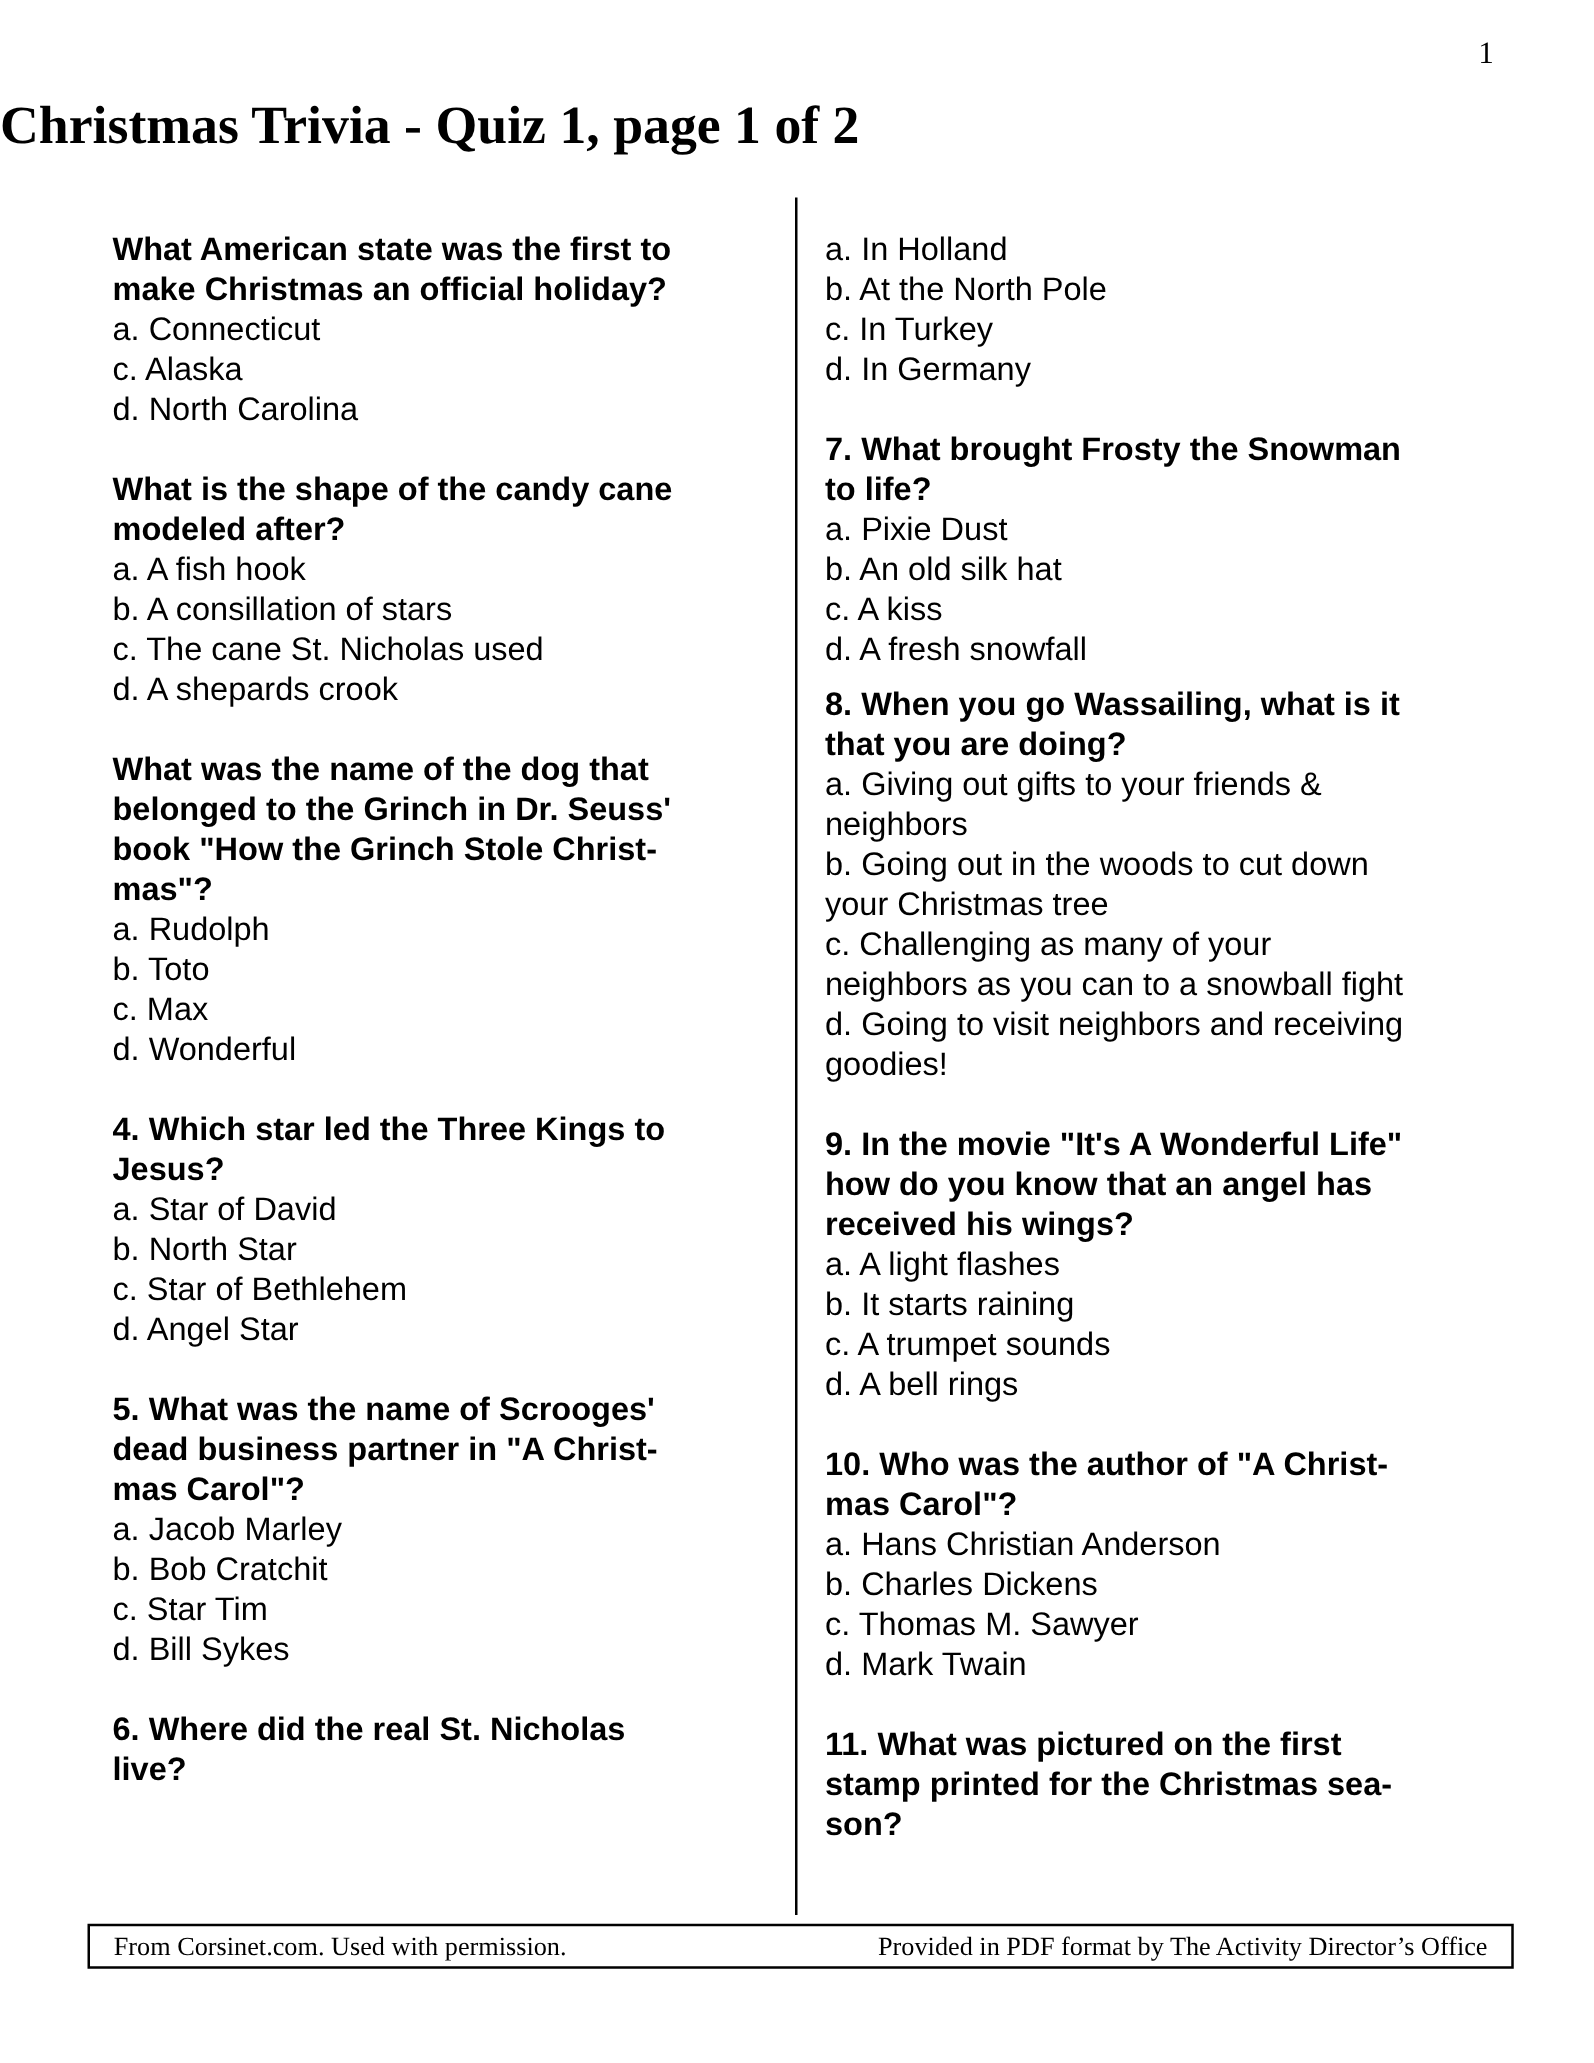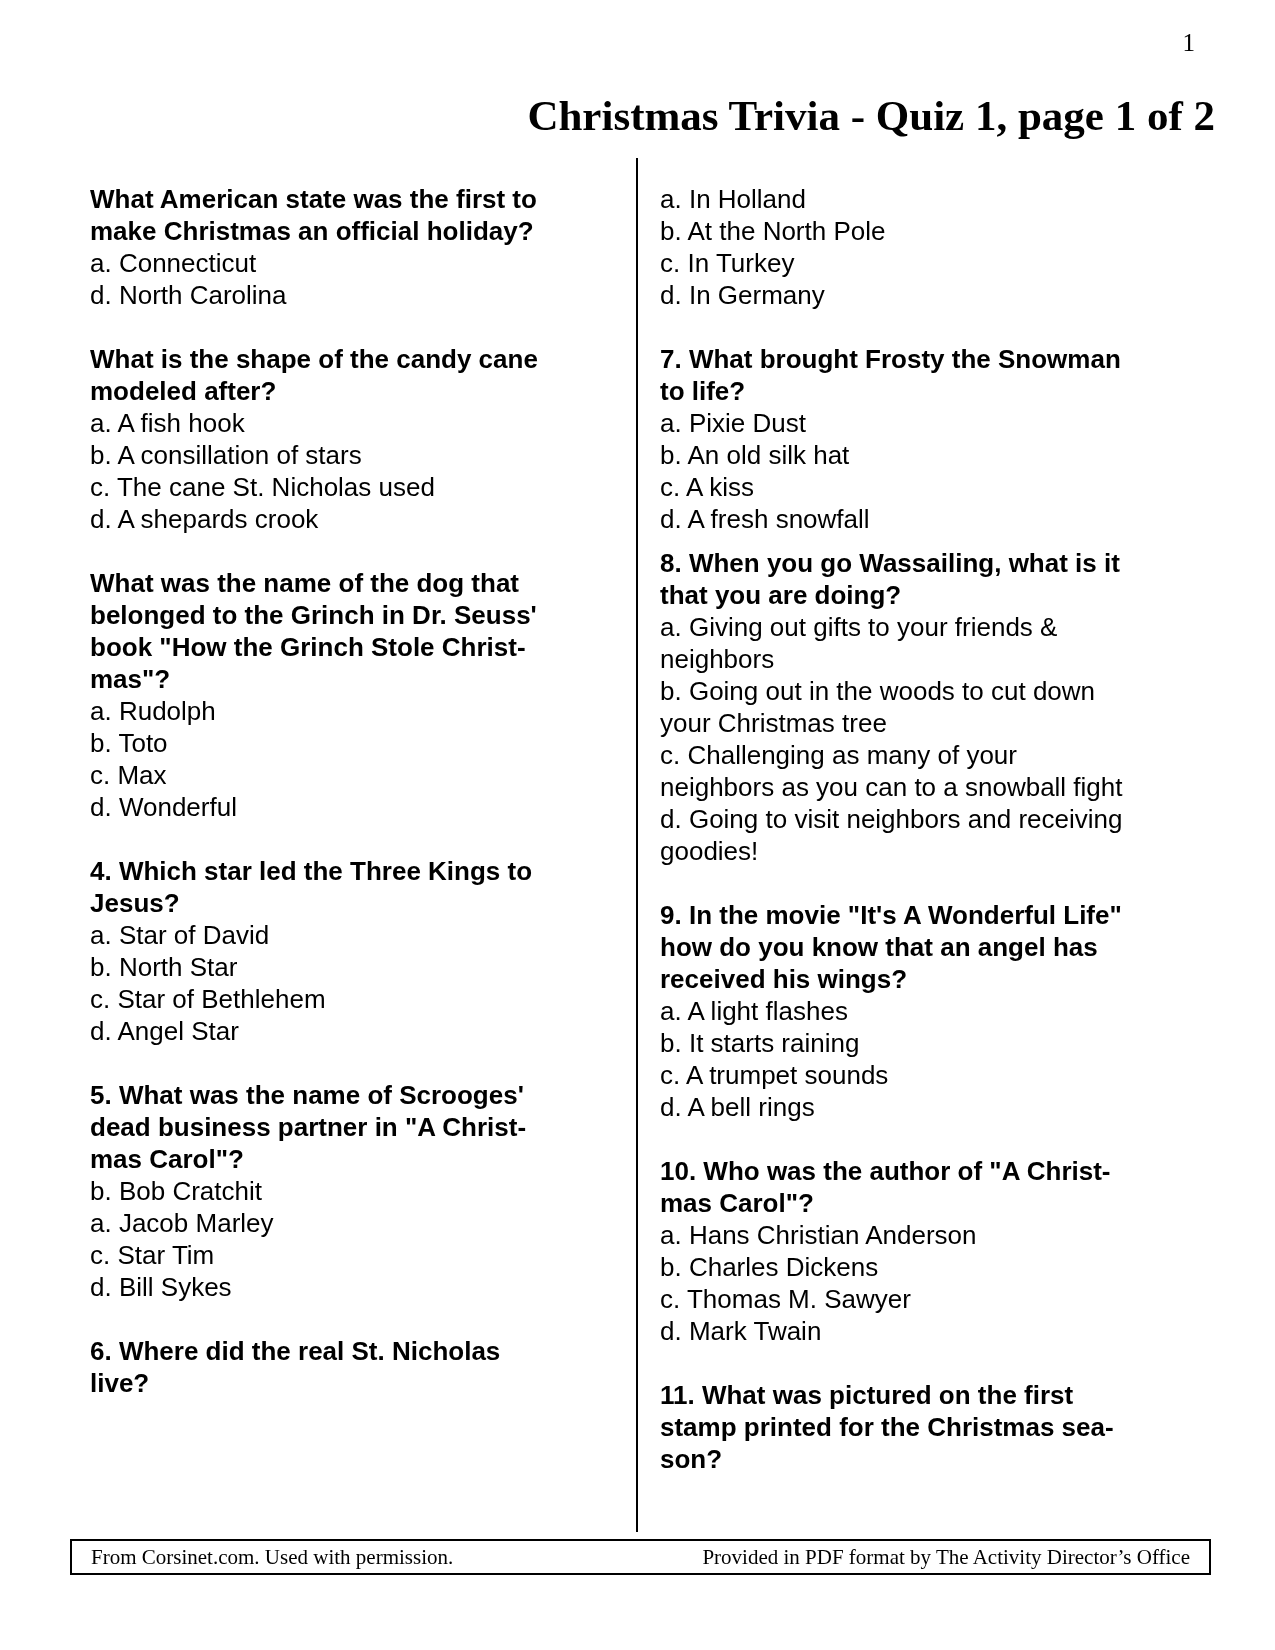--- a/index.html
+++ b/index.html
@@ -15,25 +15,25 @@
   .page-number {
     position: absolute;
     top: 28px;
     right: 80px;
     font-family: "Liberation Serif", serif;
     font-size: 25px;
     line-height: 30px;
   }
   .title {
     position: absolute;
-    top: 91px;
+    top: 76px;
     left: 0;
     width: 1215px;
     margin: 0;
-    text-align: right;
+    text-align: left;
     font-family: "Liberation Serif", serif;
     font-weight: bold;
     font-size: 43px;
     line-height: 50px;
     letter-spacing: 0px;
   }
   .divider {
     position: absolute;
     left: 636px;
     top: 158px;
@@ -74,20 +74,21 @@
 
 <div class="page">
   <div class="page-number">1</div>
   <h1 class="title">Christmas Trivia - Quiz 1, page 1 of 2</h1>
   <div class="divider"></div>
   <div class="col col-left">
       <div class="block first">
         <div class="question">What American state was the first to
 make Christmas an official holiday?</div>
         <div class="option">a. Connecticut</div>
+        <div class="option">c. Alaska</div>
         <div class="option">d. North Carolina</div>
       </div>
       <div class="block">
         <div class="question">What is the shape of the candy cane
 modeled after?</div>
         <div class="option">a. A fish hook</div>
         <div class="option">b. A consillation of stars</div>
         <div class="option">c. The cane St. Nicholas used</div>
         <div class="option">d. A shepards crook</div>
       </div>
@@ -106,22 +107,22 @@
 Jesus?</div>
         <div class="option">a. Star of David</div>
         <div class="option">b. North Star</div>
         <div class="option">c. Star of Bethlehem</div>
         <div class="option">d. Angel Star</div>
       </div>
       <div class="block">
         <div class="question">5. What was the name of Scrooges'
 dead business partner in "A Christ-
 mas Carol"?</div>
+        <div class="option">a. Jacob Marley</div>
         <div class="option">b. Bob Cratchit</div>
-        <div class="option">a. Jacob Marley</div>
         <div class="option">c. Star Tim</div>
         <div class="option">d. Bill Sykes</div>
       </div>
       <div class="block">
         <div class="question">6. Where did the real St. Nicholas
 live?</div>
       </div>
     </div>
   <div class="col col-right">
       <div class="block first">

